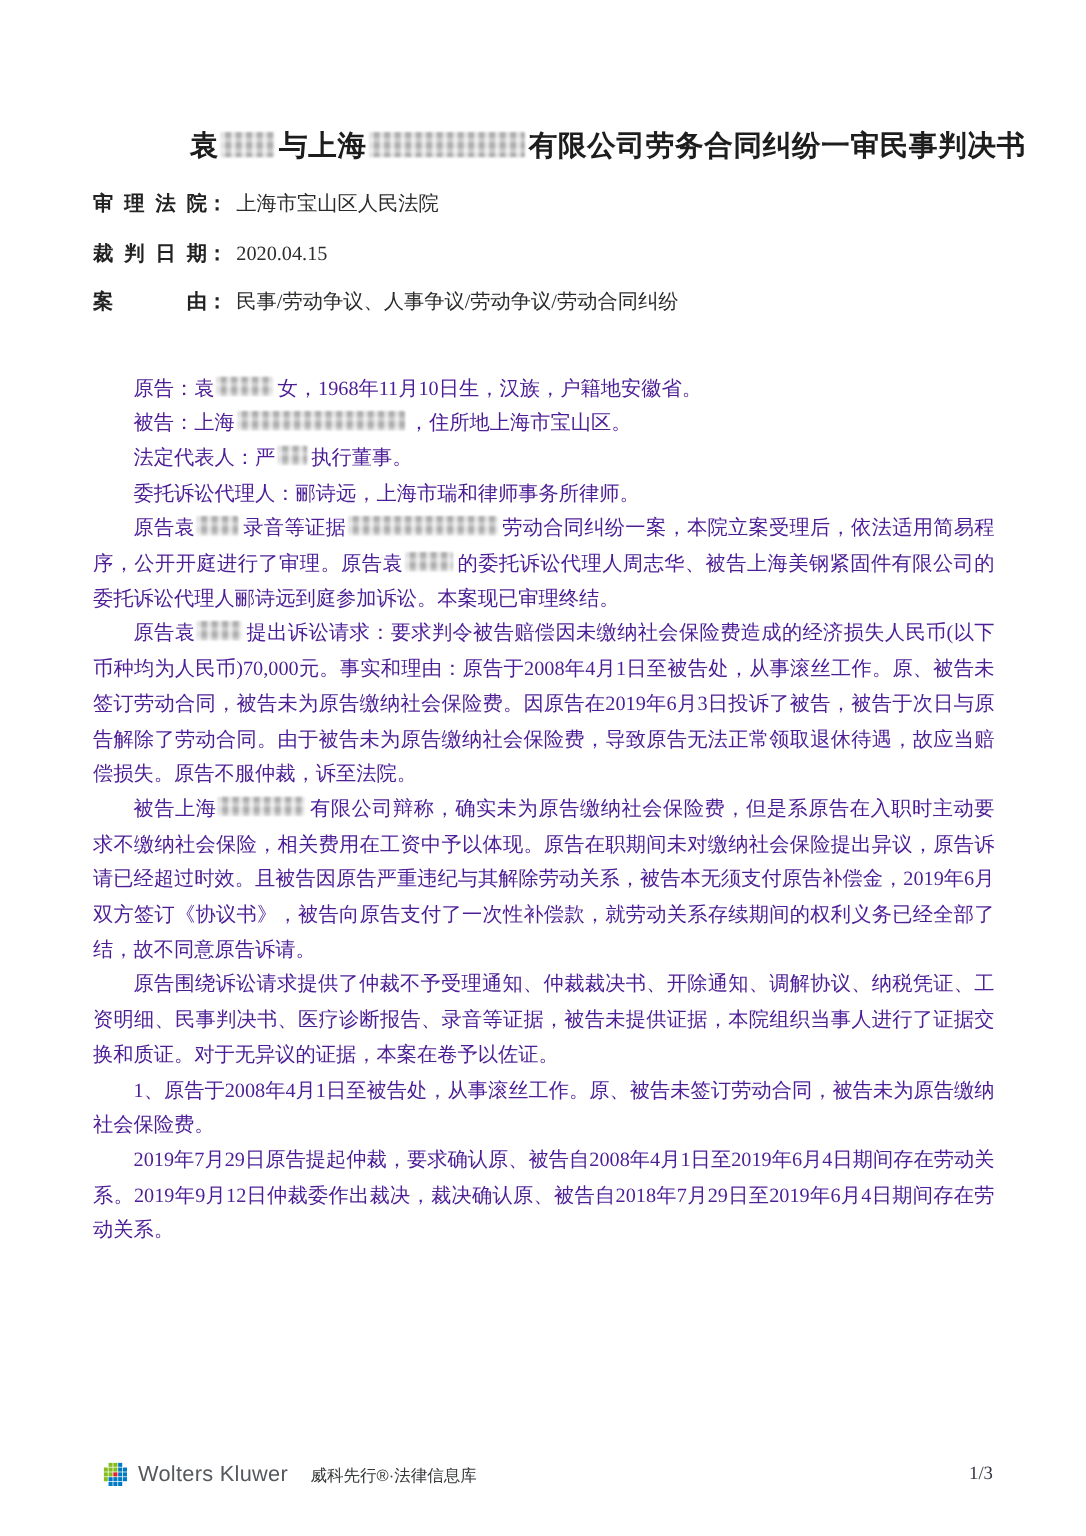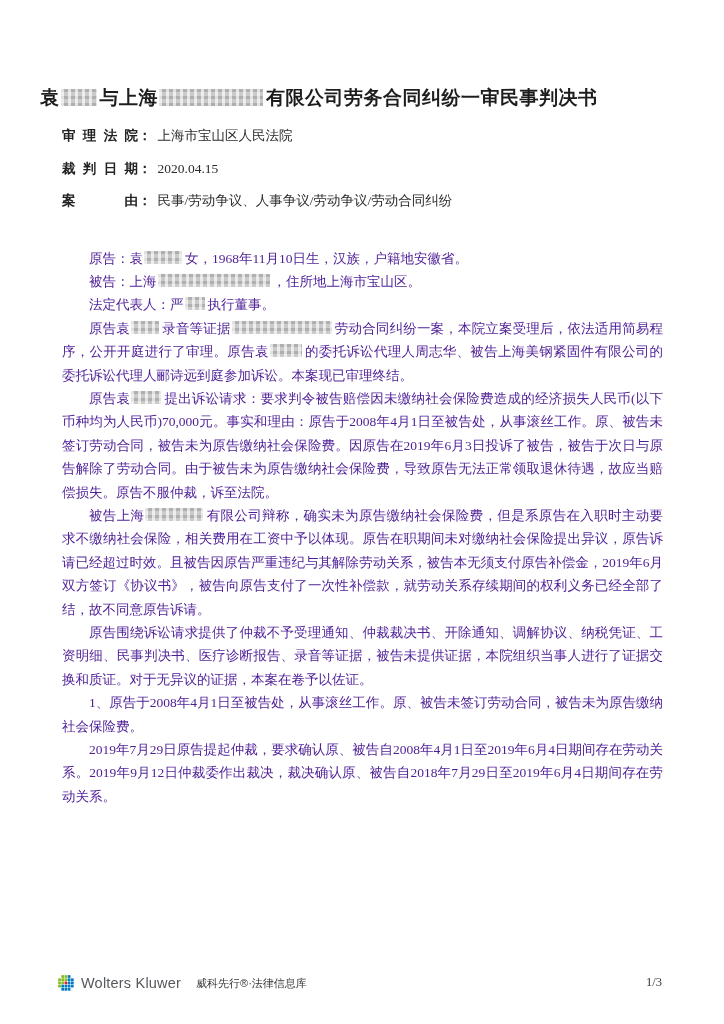--- a/index.html
+++ b/index.html
@@ -11,21 +11,21 @@
     width: 724px;
     height: 1024px;
     margin: 0 auto;
     background: #ffffff;
     overflow: hidden;
     color: #2b2b2b;
   }
 
   .doc-title {
     margin: 84px 40px 0 40px;
-    text-align: left;
+    text-align: right;
     font-size: 19px;
     font-weight: bold;
     color: #1d1d1d;
     letter-spacing: 0.5px;
     line-height: 27px;
   }
   .doc-title .redact { height: 17px; vertical-align: -2px; }
 
   .meta-section { margin: 9px 62px 0 62px; }
   .meta-row { height: 32.5px; line-height: 32.5px; font-size: 13.5px; white-space: nowrap; }
@@ -60,21 +60,21 @@
     background-color: #c6c6c6;
     background-image:
       linear-gradient(90deg, rgba(255,255,255,0.55) 50%, rgba(0,0,0,0.07) 50%),
       linear-gradient(0deg, rgba(255,255,255,0.35) 50%, rgba(0,0,0,0.05) 50%);
     background-size: 7px 7px, 7px 7px;
     filter: blur(0.7px);
   }
 
   .page-footer {
     position: absolute;
-    left: 58px;
+    left: 69px;
     right: 62px;
     bottom: 33px;
     display: flex;
     align-items: center;
     justify-content: space-between;
   }
   .brand-wrap { display: flex; align-items: center; }
   .wk-logo { width: 16px; height: 16px; display: block; }
   .wk-logo .lg { fill: var(--wk-green, #85bc20); }
   .wk-logo .lb { fill: var(--wk-blue, #007ac3); }
@@ -108,20 +108,21 @@
   <div class="meta-section">
       <div class="meta-row"><span class="meta-label">审理法院</span><span class="meta-colon">：</span><span class="meta-value">上海市宝山区人民法院</span></div>
       <div class="meta-row"><span class="meta-label">裁判日期</span><span class="meta-colon">：</span><span class="meta-value">2020.04.15</span></div>
       <div class="meta-row"><span class="meta-label">案由</span><span class="meta-colon">：</span><span class="meta-value">民事/劳动争议、人事争议/劳动争议/劳动合同纠纷</span></div>
     </div>
 
   <div class="doc-body">
       <p class="para"><span>原告：袁</span><span class="redact" style="width: 38px;"></span><span>女，1968年11月10日生，汉族，户籍地安徽省。</span></p>
       <p class="para"><span>被告：上海</span><span class="redact" style="width: 112px;"></span><span>，住所地上海市宝山区。</span></p>
       <p class="para"><span>法定代表人：严</span><span class="redact" style="width: 20px;"></span><span>执行董事。</span></p>
+      <p class="para"><span>委托诉讼代理人：郦诗远，上海市瑞和律师事务所律师。</span></p>
       <p class="para"><span>原告袁</span><span class="redact" style="width: 28px;"></span><span>录音等证据</span><span class="redact" style="width: 100px;"></span><span>劳动合同纠纷一案，本院立案受理后，依法适用简易程序，公开开庭进行了审理。原告袁</span><span class="redact" style="width: 32px;"></span><span>的委托诉讼代理人周志华、被告上海美钢紧固件有限公司的委托诉讼代理人郦诗远到庭参加诉讼。本案现已审理终结。</span></p>
       <p class="para"><span>原告袁</span><span class="redact" style="width: 30px;"></span><span>提出诉讼请求：要求判令被告赔偿因未缴纳社会保险费造成的经济损失人民币(以下币种均为人民币)70,000元。事实和理由：原告于2008年4月1日至被告处，从事滚丝工作。原、被告未签订劳动合同，被告未为原告缴纳社会保险费。因原告在2019年6月3日投诉了被告，被告于次日与原告解除了劳动合同。由于被告未为原告缴纳社会保险费，导致原告无法正常领取退休待遇，故应当赔偿损失。原告不服仲裁，诉至法院。</span></p>
       <p class="para"><span>被告上海</span><span class="redact" style="width: 58px;"></span><span>有限公司辩称，确实未为原告缴纳社会保险费，但是系原告在入职时主动要求不缴纳社会保险，相关费用在工资中予以体现。原告在职期间未对缴纳社会保险提出异议，原告诉请已经超过时效。且被告因原告严重违纪与其解除劳动关系，被告本无须支付原告补偿金，2019年6月双方签订《协议书》，被告向原告支付了一次性补偿款，就劳动关系存续期间的权利义务已经全部了结，故不同意原告诉请。</span></p>
       <p class="para"><span>原告围绕诉讼请求提供了仲裁不予受理通知、仲裁裁决书、开除通知、调解协议、纳税凭证、工资明细、民事判决书、医疗诊断报告、录音等证据，被告未提供证据，本院组织当事人进行了证据交换和质证。对于无异议的证据，本案在卷予以佐证。</span></p>
       <p class="para"><span>1、原告于2008年4月1日至被告处，从事滚丝工作。原、被告未签订劳动合同，被告未为原告缴纳社会保险费。</span></p>
       <p class="para"><span>2019年7月29日原告提起仲裁，要求确认原、被告自2008年4月1日至2019年6月4日期间存在劳动关系。2019年9月12日仲裁委作出裁决，裁决确认原、被告自2018年7月29日至2019年6月4日期间存在劳动关系。</span></p>
     </div>
 
   <div class="page-footer">
     <div class="brand-wrap">

